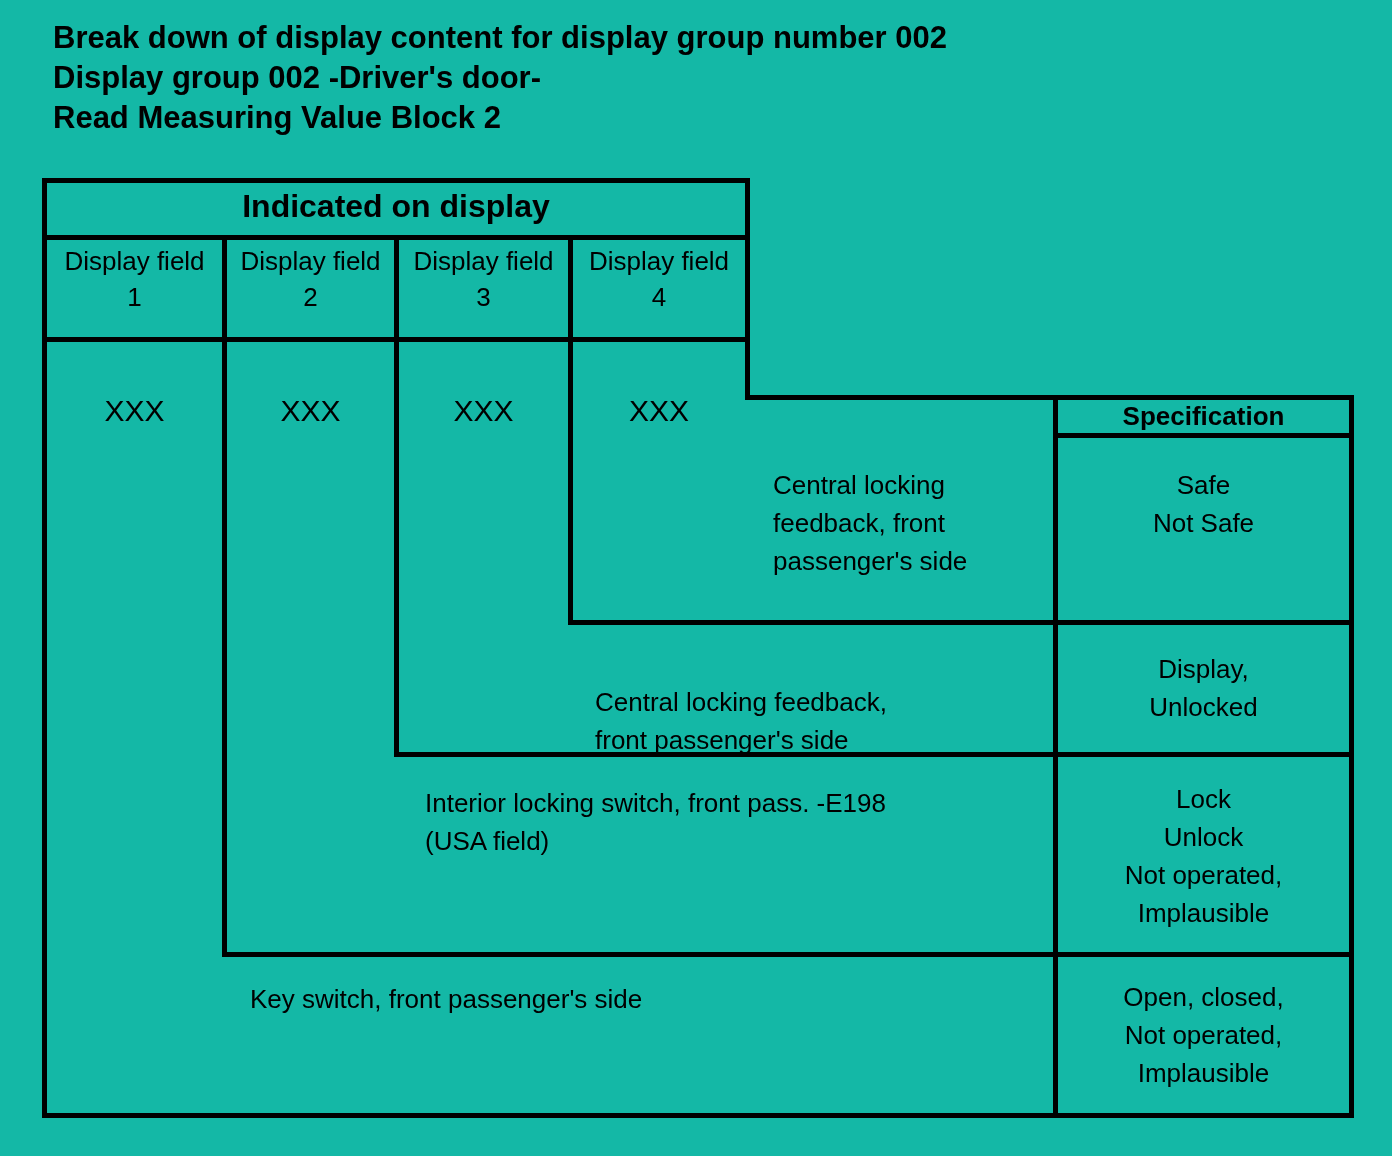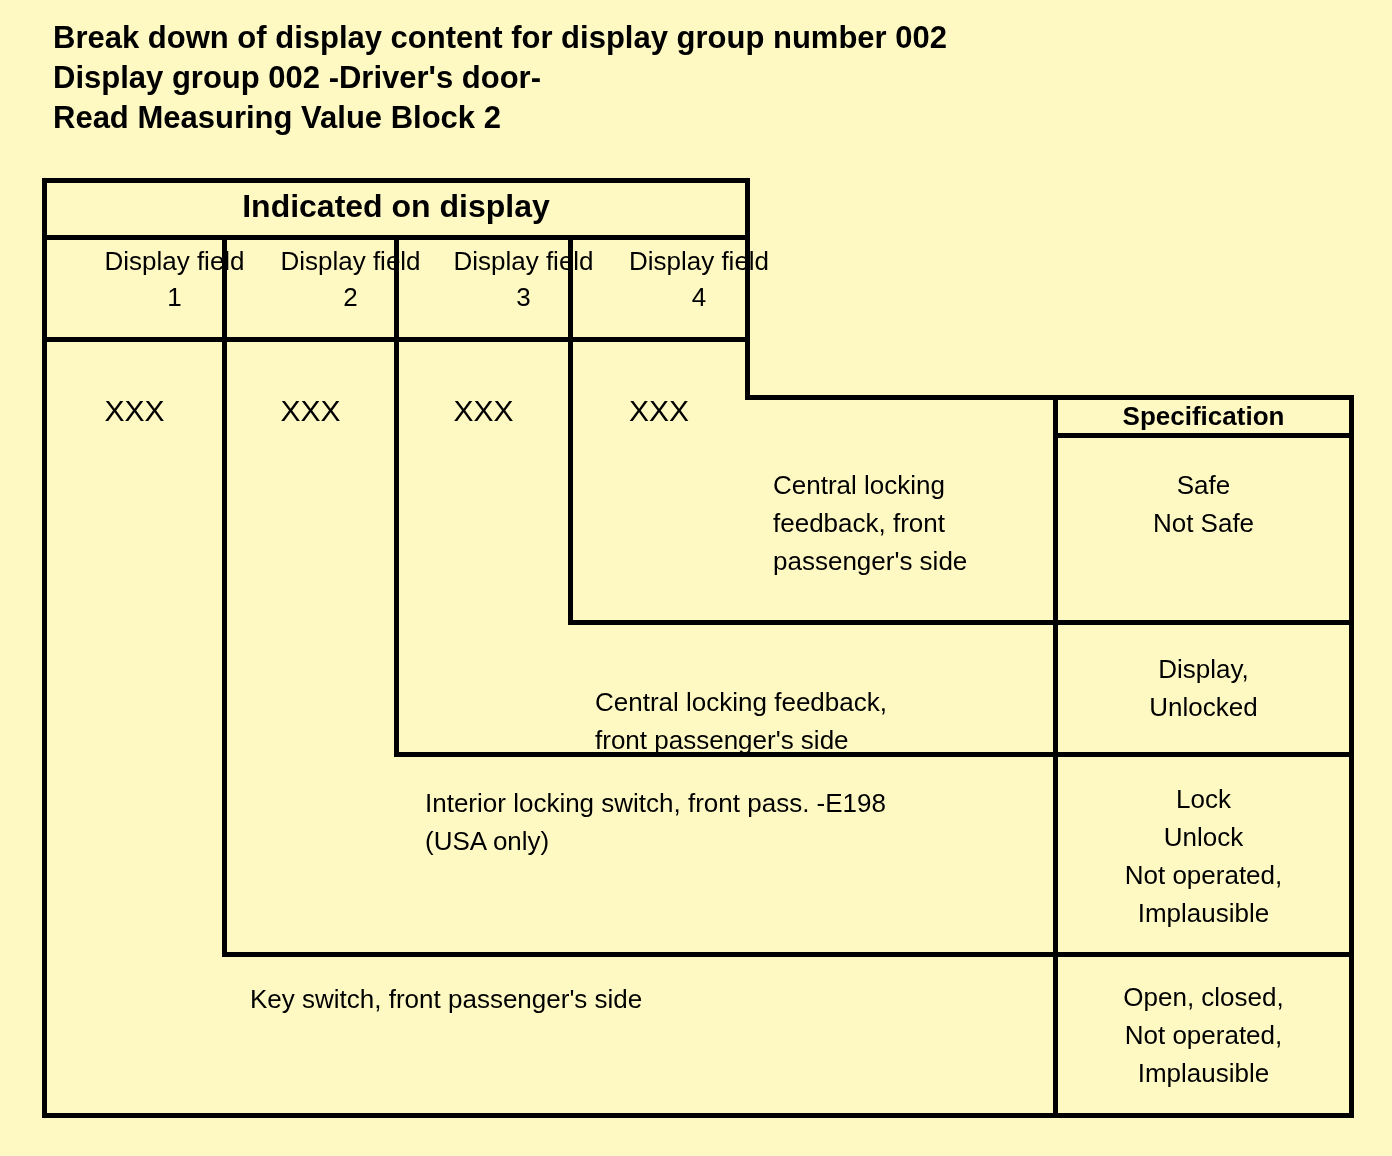--- a/index.html
+++ b/index.html
@@ -4,21 +4,21 @@
 <style>
   html, body {
     margin: 0;
     padding: 0;
     background: #ffffff;
   }
   .canvas {
     position: relative;
     width: 1392px;
     height: 1156px;
-    background: #fef9c3;
+    background: #14b8a6;
     color: #000000;
     font-family: "Liberation Sans", "DejaVu Sans", sans-serif;
     overflow: hidden;
   }
   .ln {
     position: absolute;
     background: #000000;
   }
   .txt {
     position: absolute;
@@ -50,21 +50,20 @@
     line-height: 43px;
     text-align: center;
     font-size: 26px;
     font-weight: bold;
   }
   .fieldcell {
     top: 243px;
     text-align: center;
     font-size: 26px;
     line-height: 36px;
-    margin-left: 40px;
   }
   .fieldcell span { display: block; }
   .xxxcell {
     top: 345px;
     text-align: center;
     font-size: 30px;
     line-height: 36px;
     margin-top: 48px;
   }
   .desc {
@@ -154,21 +153,21 @@
     <span>Central locking feedback,</span>
     <span>front passenger's side</span>
   </div>
   <div class="txt spec" style="top:650px;">
     <span>Display,</span>
     <span>Unlocked</span>
   </div>
 
   <div class="txt desc" style="left:425px; top:784px;">
     <span>Interior locking switch, front pass. -E198</span>
-    <span>(USA only)</span>
+    <span>(USA field)</span>
   </div>
   <div class="txt spec" style="top:780px;">
     <span>Lock</span>
     <span>Unlock</span>
     <span>Not operated,</span>
     <span>Implausible</span>
   </div>
 
   <div class="txt desc" style="left:250px; top:980px;">
     <span>Key switch, front passenger's side</span>

